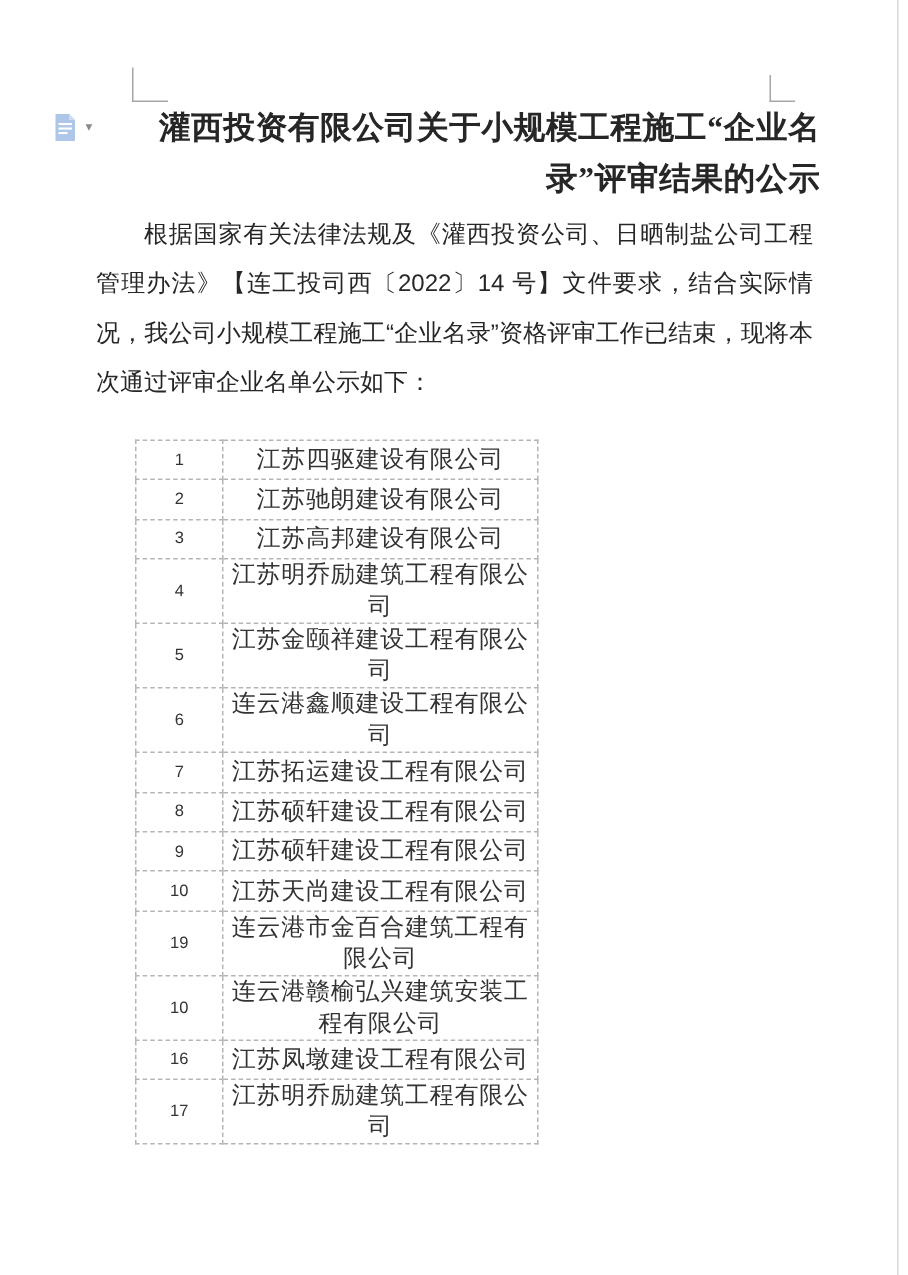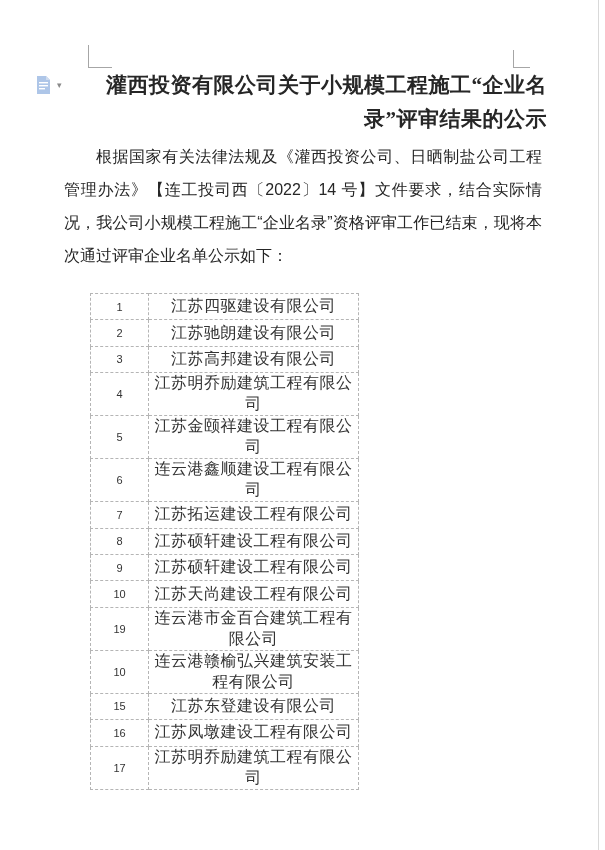--- a/index.html
+++ b/index.html
@@ -123,24 +123,20 @@
     <tr>
       <td class="num-cell">19</td>
       <td class="name-cell">连云港市金百合建筑工程有限公司</td>
     </tr>
 
     <tr>
       <td class="num-cell">10</td>
       <td class="name-cell">连云港赣榆弘兴建筑安装工程有限公司</td>
     </tr>
 
-    <tr>
-      <td class="num-cell">15</td>
-      <td class="name-cell">江苏东登建设有限公司</td>
-    </tr>
 
     <tr>
       <td class="num-cell">16</td>
       <td class="name-cell">江苏凤墩建设工程有限公司</td>
     </tr>
 
     <tr>
       <td class="num-cell">17</td>
       <td class="name-cell">江苏明乔励建筑工程有限公司</td>
     </tr>

